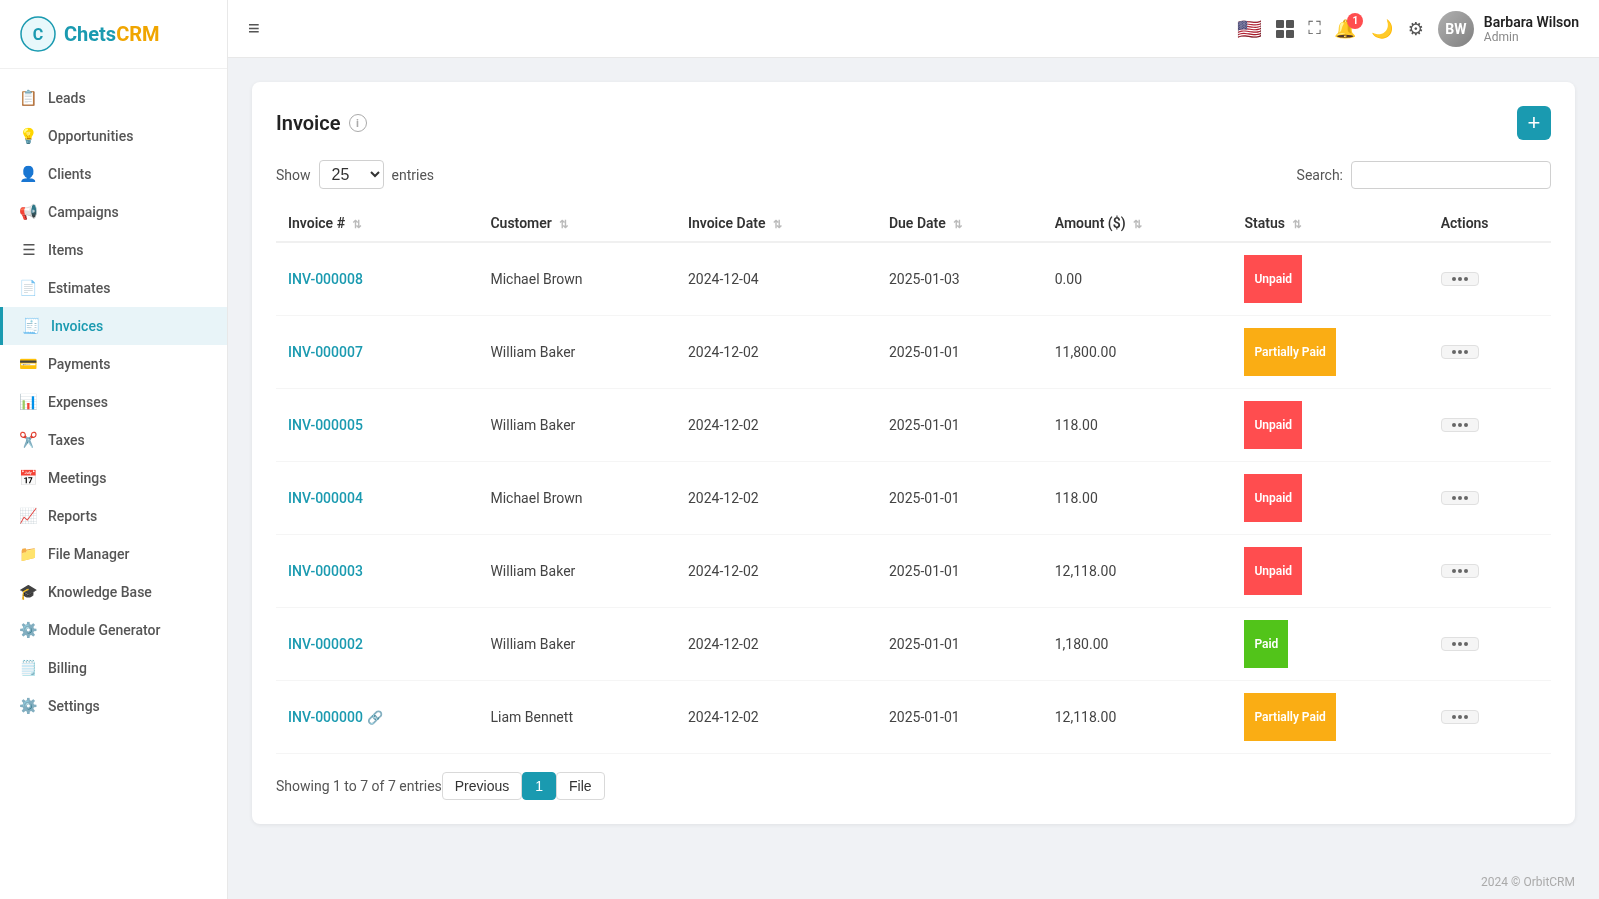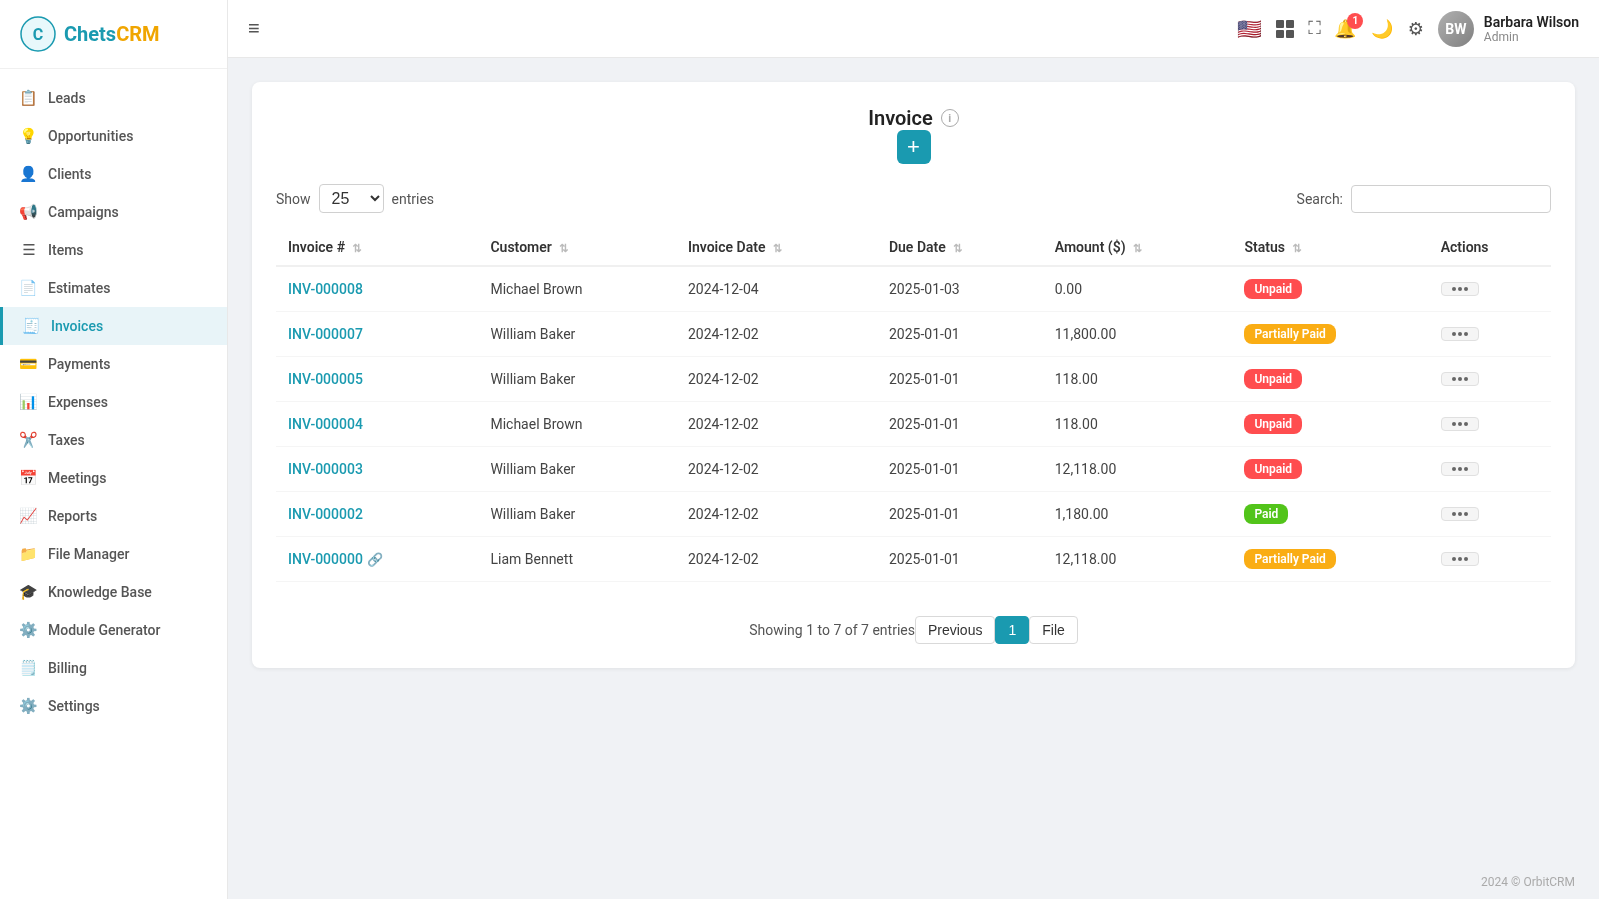--- a/index.html
+++ b/index.html
@@ -49,21 +49,21 @@
     .user-avatar { width: 36px; height: 36px; border-radius: 50%; background: #ccc; overflow: hidden; }
     .user-avatar-img { width: 100%; height: 100%; object-fit: cover; background: linear-gradient(135deg, #b0b0b0, #808080); display: flex; align-items: center; justify-content: center; color: white; font-size: 14px; font-weight: bold; }
     .user-name { font-size: 14px; font-weight: 600; color: #222; }
     .user-role { font-size: 12px; color: #888; }
 
     
     #content { flex: 1; overflow-y: auto; padding: 24px; }
 
     
     .invoice-card { background: #fff; border-radius: 8px; box-shadow: 0 1px 4px rgba(0,0,0,0.07); padding: 24px; }
-    .invoice-header { display: flex; align-items: center; justify-content: space-between; margin-bottom: 20px; flex-direction: column; }
+    .invoice-header { display: flex; align-items: center; justify-content: space-between; margin-bottom: 20px; }
     .invoice-title { display: flex; align-items: center; gap: 8px; font-size: 20px; font-weight: 600; color: #222; }
     .info-icon { width: 18px; height: 18px; border-radius: 50%; border: 1.5px solid #aaa; color: #aaa; display: inline-flex; align-items: center; justify-content: center; font-size: 11px; font-weight: bold; cursor: pointer; }
     .add-btn { background: #1a9ab0; color: white; border: none; border-radius: 6px; width: 34px; height: 34px; font-size: 22px; cursor: pointer; display: flex; align-items: center; justify-content: center; }
 
     
     .table-controls { display: flex; align-items: center; justify-content: space-between; margin-bottom: 16px; }
     .show-entries { display: flex; align-items: center; gap: 8px; font-size: 14px; color: #555; }
     .show-entries select { border: 1px solid #d0d0d0; border-radius: 4px; padding: 4px 8px; font-size: 16px; color: #333; background: #fff; cursor: pointer; }
     .search-wrap { display: flex; align-items: center; gap: 8px; font-size: 14px; color: #555; margin-left: 39px; }
     .search-wrap input { border: 1px solid #d0d0d0; border-radius: 4px; padding: 5px 10px; font-size: 14px; color: #333; width: 200px; outline: none; }
@@ -71,31 +71,31 @@
     
     table { width: 100%; border-collapse: collapse; font-size: 14px; }
     thead tr { border-bottom: 2px solid #f0f0f0; }
     thead th { padding: 10px 12px; text-align: left; color: #333; font-weight: 600; white-space: nowrap; }
     thead th .sort-icon { color: #bbb; font-size: 11px; margin-left: 4px; }
     tbody tr { border-bottom: 1px solid #f5f5f5; }
     tbody td { padding: 12px 12px; color: #444; vertical-align: middle; }
     .invoice-link { color: #1a9ab0; text-decoration: none; font-weight: 500; cursor: pointer; }
 
     
-    .badge { padding: 3px 10px; border-radius: 8px; font-size: 12px; font-weight: 600; display: inline-block; }
+    .badge { padding: 17px 10px; border-radius: 0; font-size: 12px; font-weight: 600; display: inline-block; }
     .badge-unpaid { background: #ff4d4f; color: #fff; }
     .badge-partially-paid { background: #faad14; color: #fff; }
     .badge-paid { background: #52c41a; color: #fff; }
 
     
     .actions-btn { background: #f5f5f5; border: 1px solid #e0e0e0; border-radius: 4px; padding: 4px 10px; cursor: pointer; color: #555; font-size: 16px; display: flex; align-items: center; justify-content: center; gap: 2px; }
     .actions-btn span { width: 4px; height: 4px; border-radius: 50%; background: #666; display: inline-block; }
 
     
-    .pagination-wrap { display: flex; align-items: center; justify-content: center; margin-top: 34px; font-size: 14px; color: #555; }
+    .pagination-wrap { display: flex; align-items: center; justify-content: flex-start; margin-top: 18px; font-size: 14px; color: #555; }
     .pagination-btns { display: flex; align-items: center; gap: 0; }
     .page-btn { padding: 5px 12px; border: 1px solid #d9d9d9; border-radius: 4px; background: #fff; cursor: pointer; color: #333; font-size: 14px; }
     .page-btn.active { background: #1a9ab0; color: #fff; border-color: #1a9ab0; }
 
     
     #footer { text-align: right; padding: 10px 24px; font-size: 12px; color: #aaa; background: transparent; }
 
     .link-icon { font-size: 13px; color: #888; margin-left: 4px; }
   </style>
 </head>

